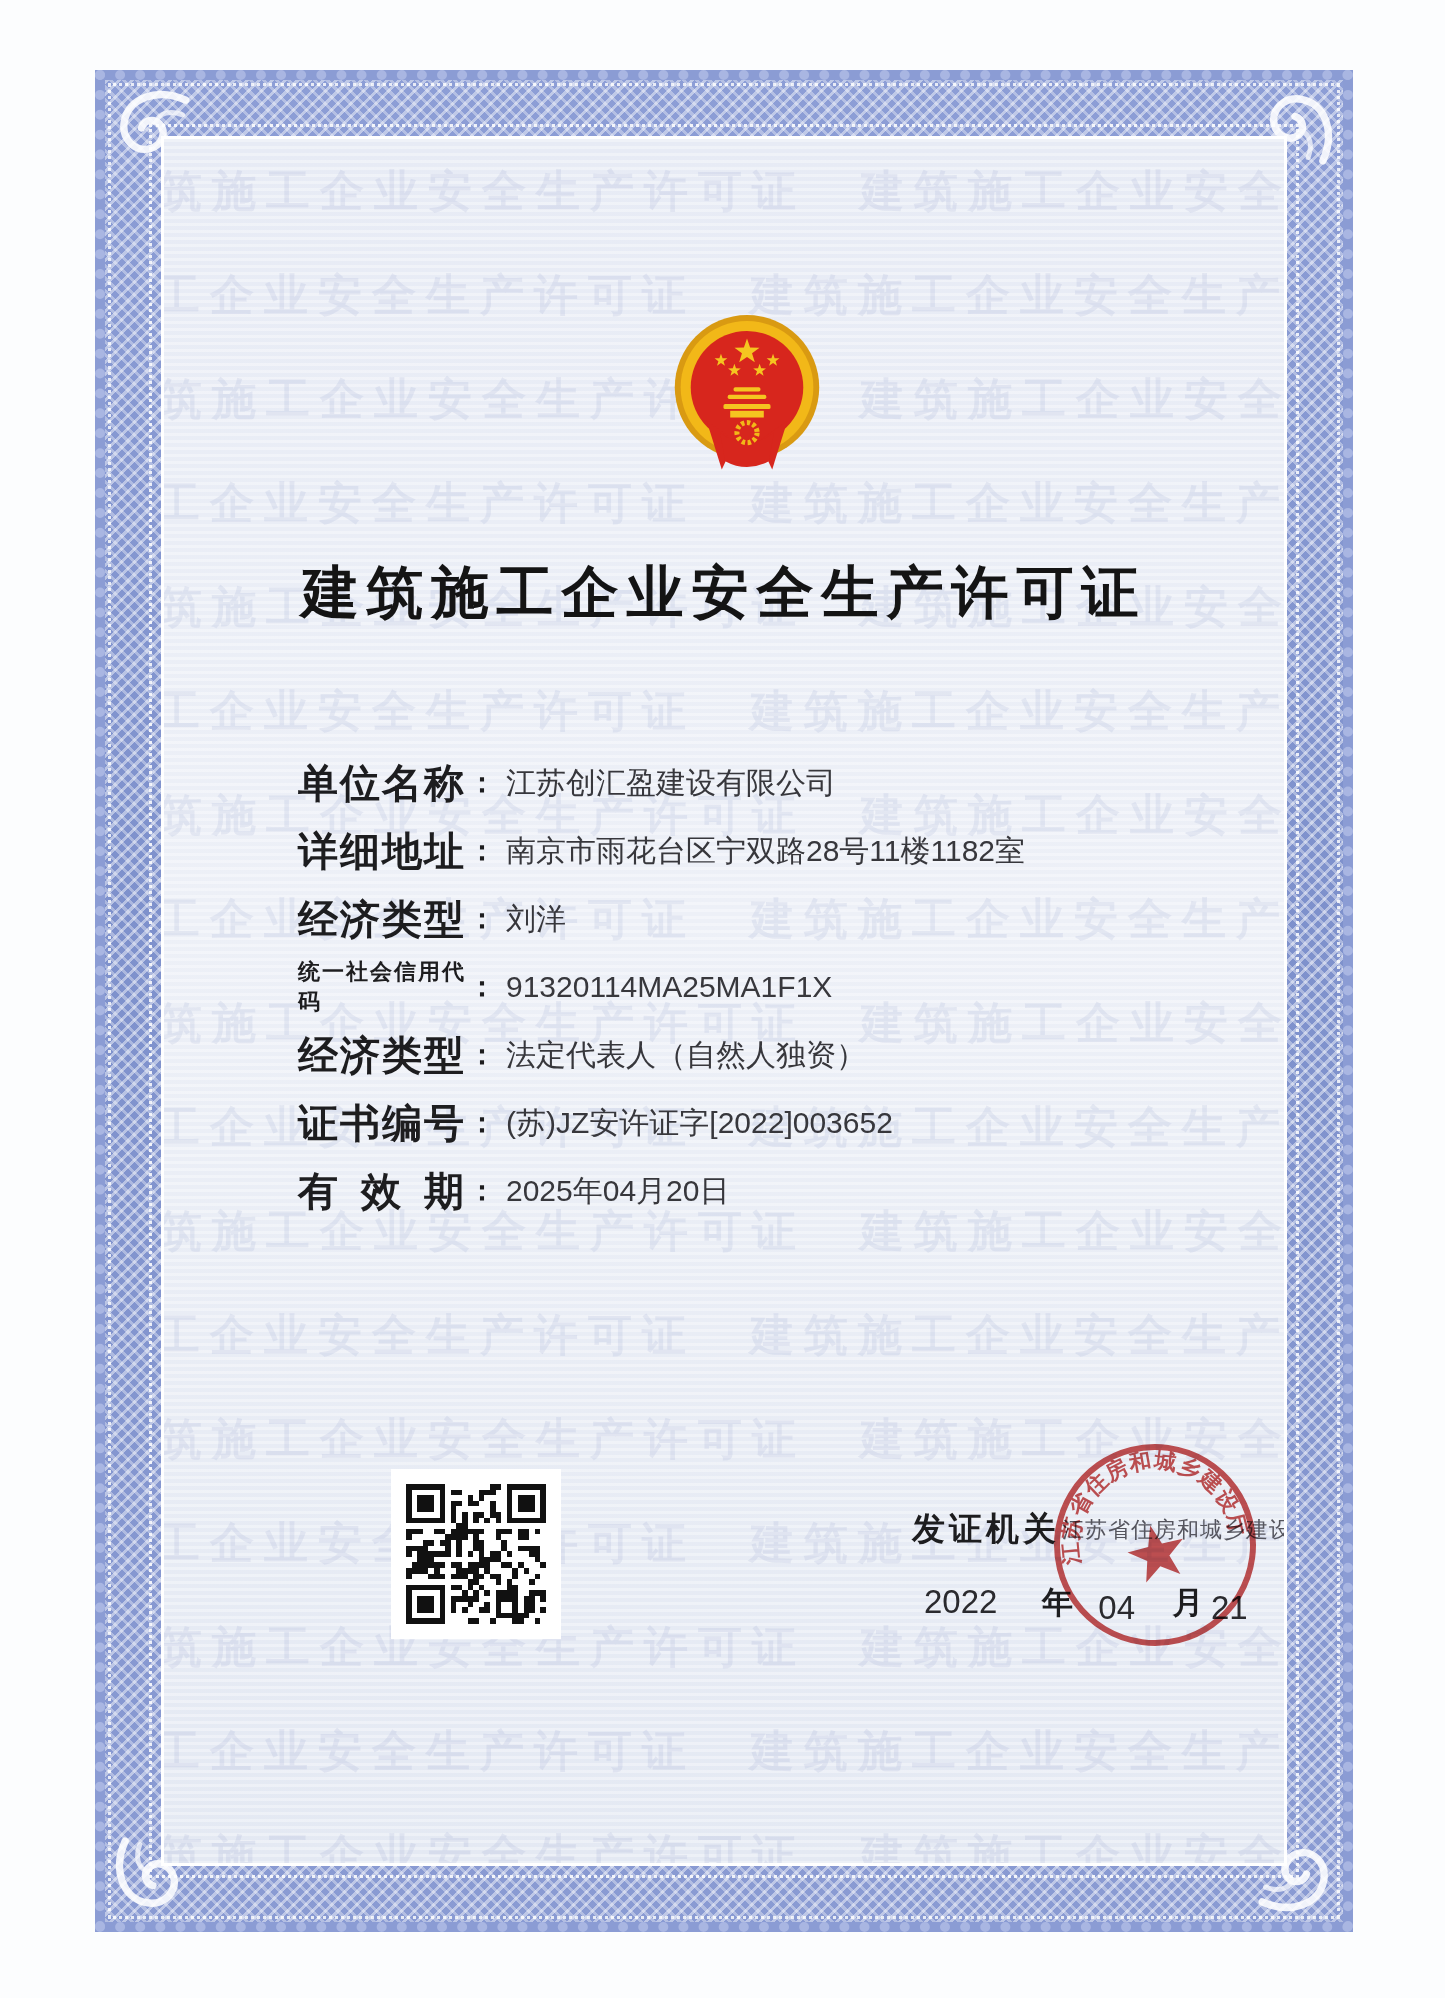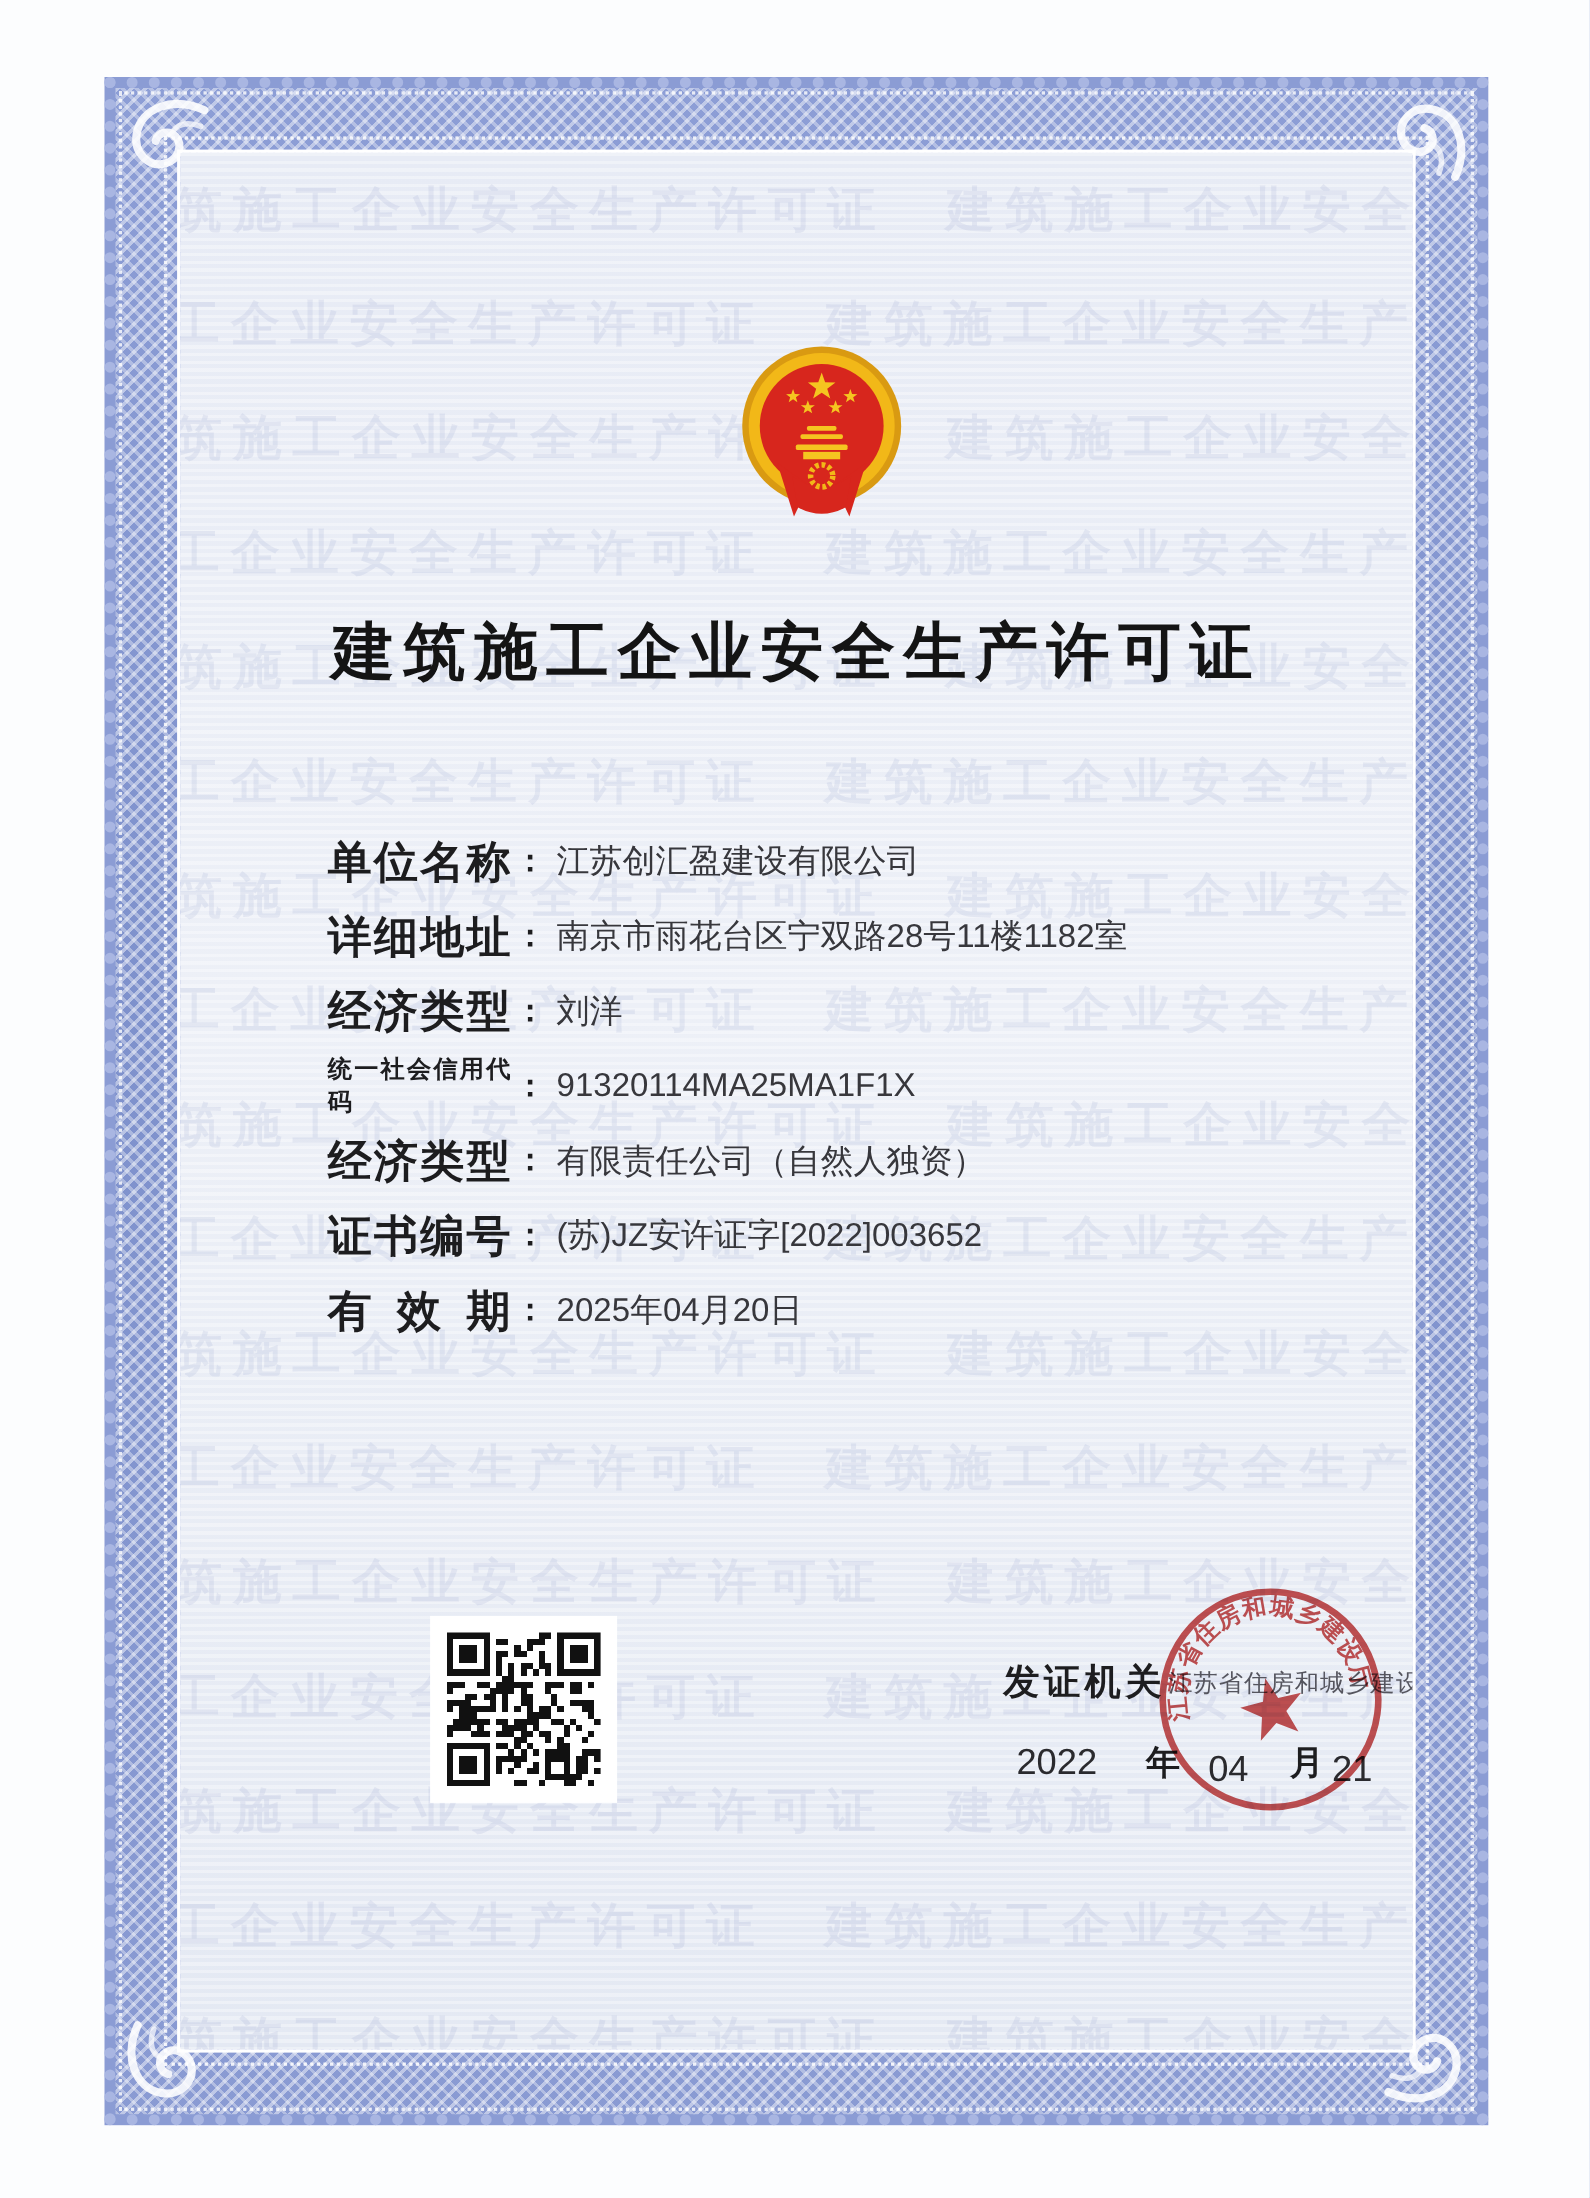--- a/index.html
+++ b/index.html
@@ -200,21 +200,21 @@
           <span class="fvalue">刘洋</span>
         </div>
         <div class="field-row">
           <span class="flabel compact">统一社会信用代码</span>
             <span class="fcolon">：</span>
           <span class="fvalue">91320114MA25MA1F1X</span>
         </div>
         <div class="field-row">
           <span class="flabel">经济类型</span>
             <span class="fcolon">：</span>
-          <span class="fvalue">有限责任公司（自然人独资）</span>
+          <span class="fvalue">法定代表人（自然人独资）</span>
         </div>
         <div class="field-row">
           <span class="flabel">证书编号</span>
             <span class="fcolon">：</span>
           <span class="fvalue">(苏)JZ安许证字[2022]003652</span>
         </div>
         <div class="field-row">
           <span class="flabel">有效期</span>
             <span class="fcolon">：</span>
           <span class="fvalue">2025年04月20日</span>

